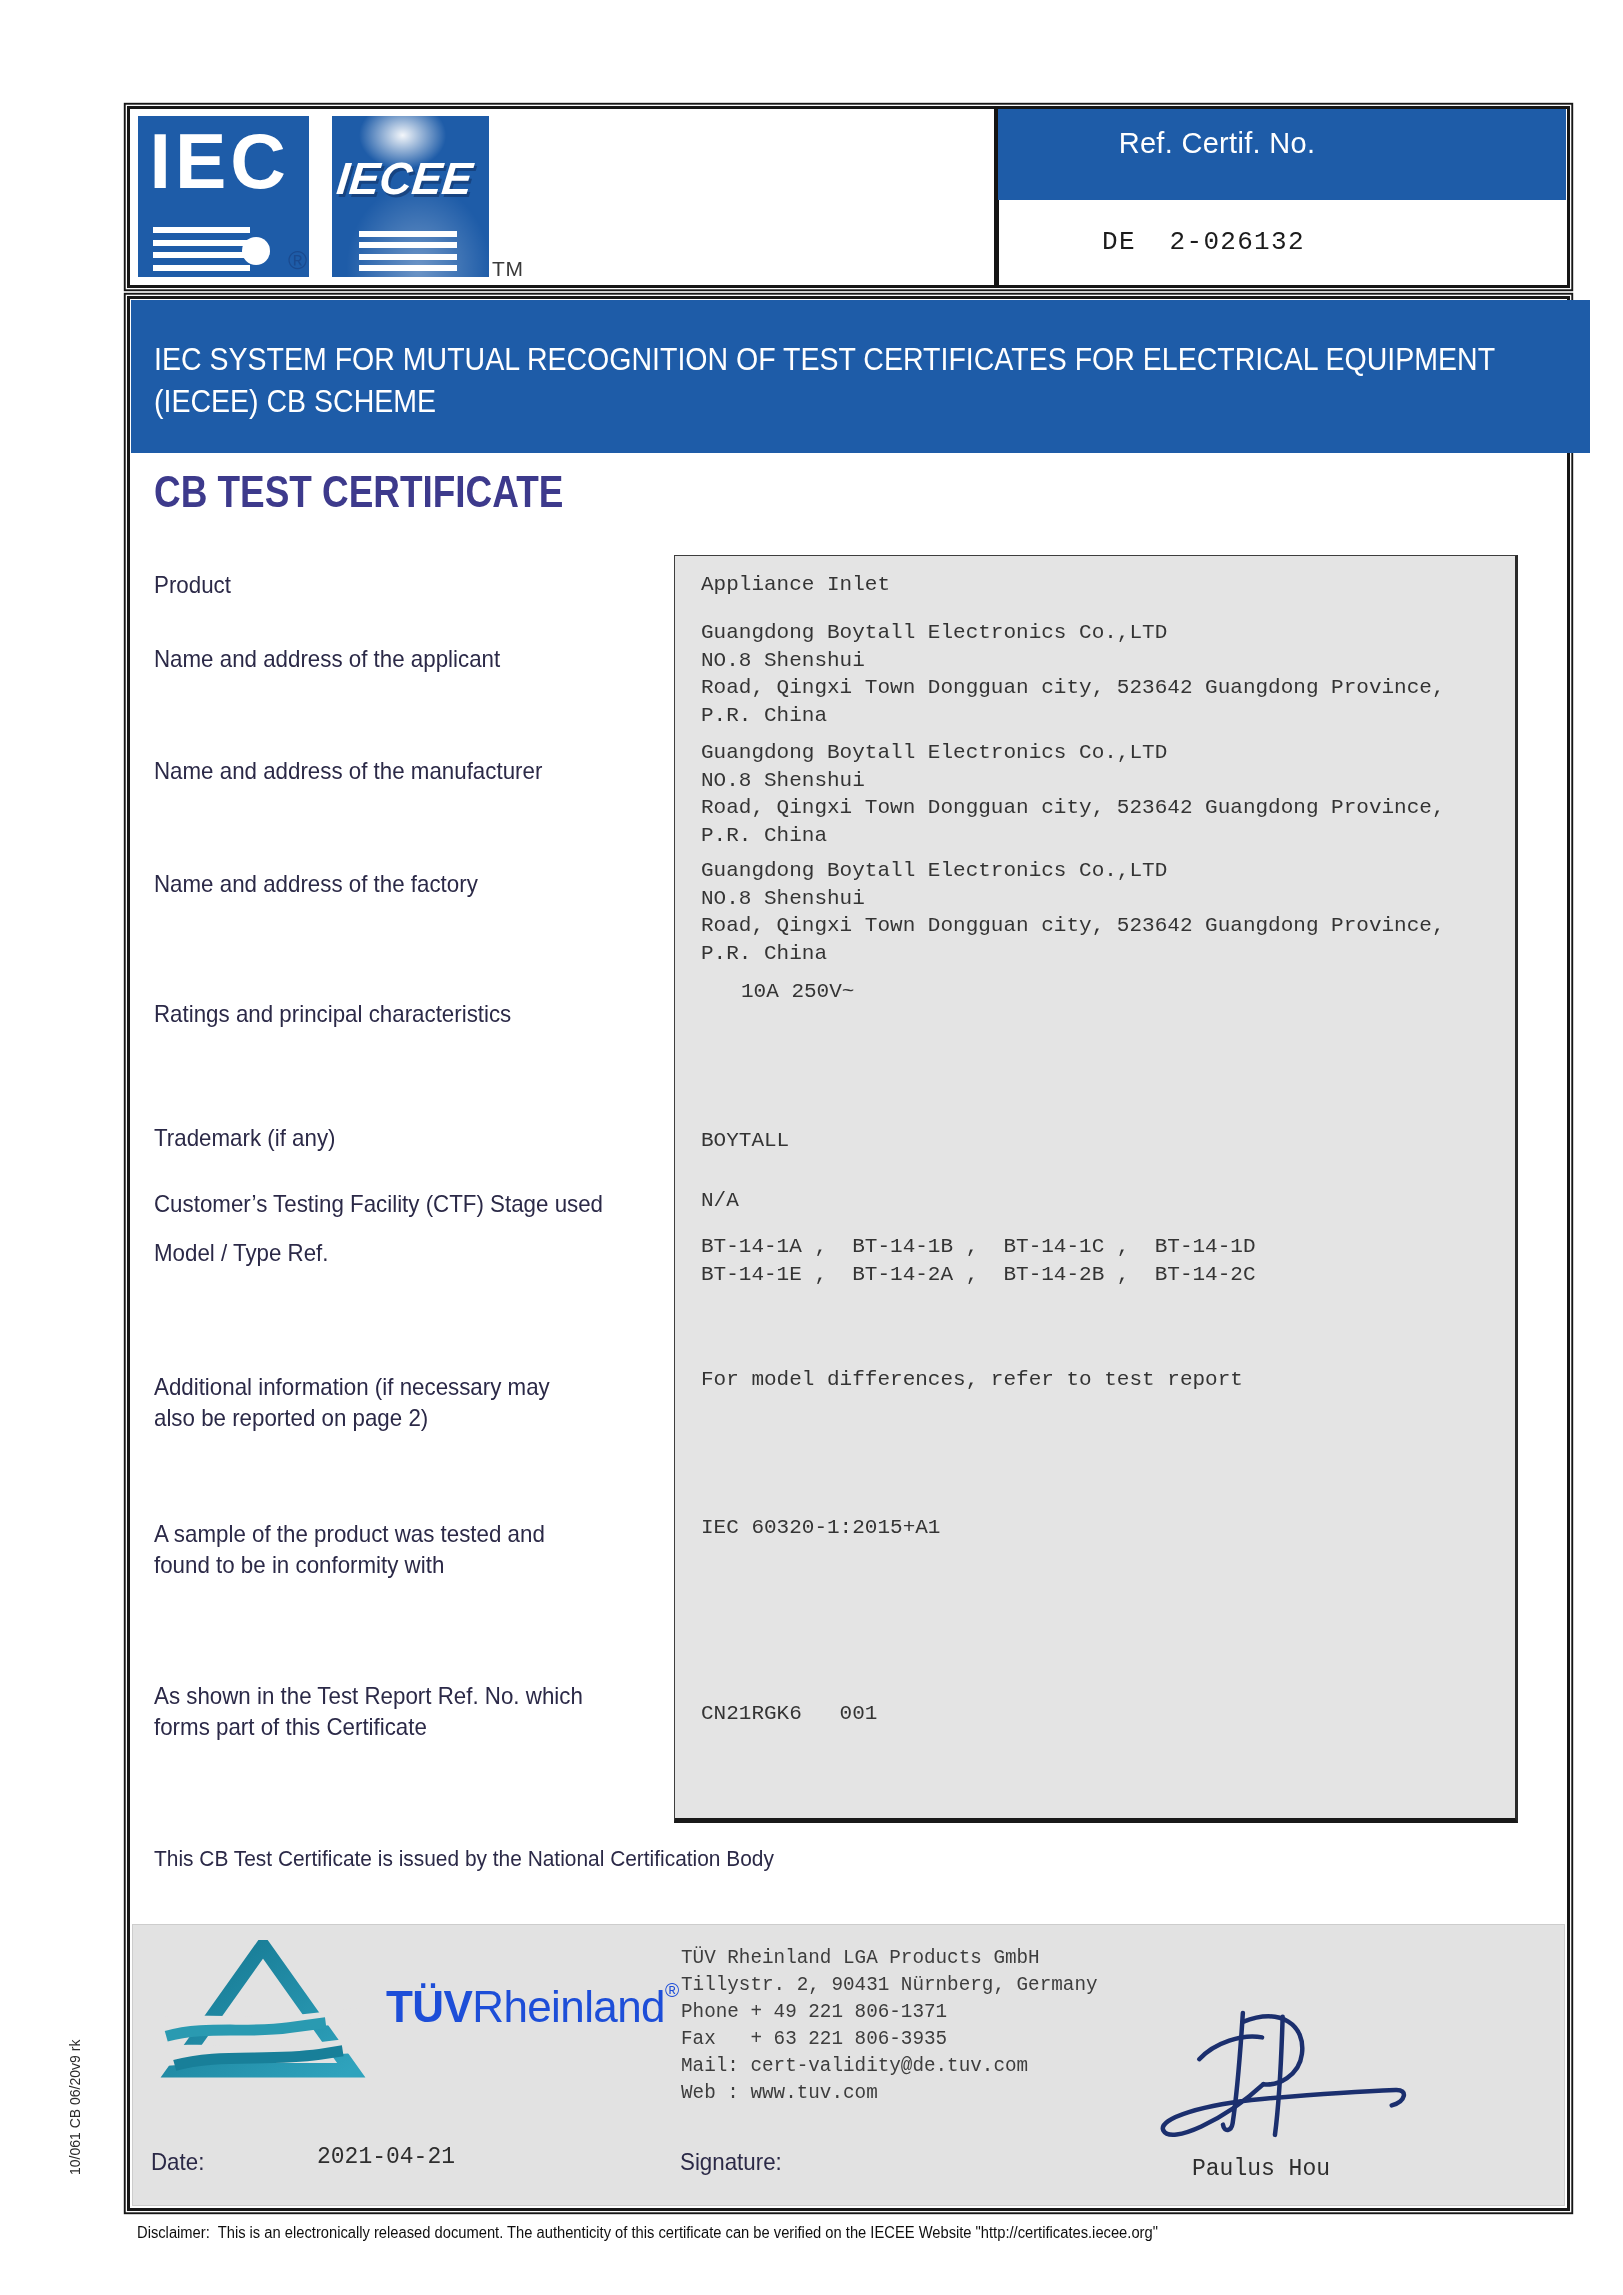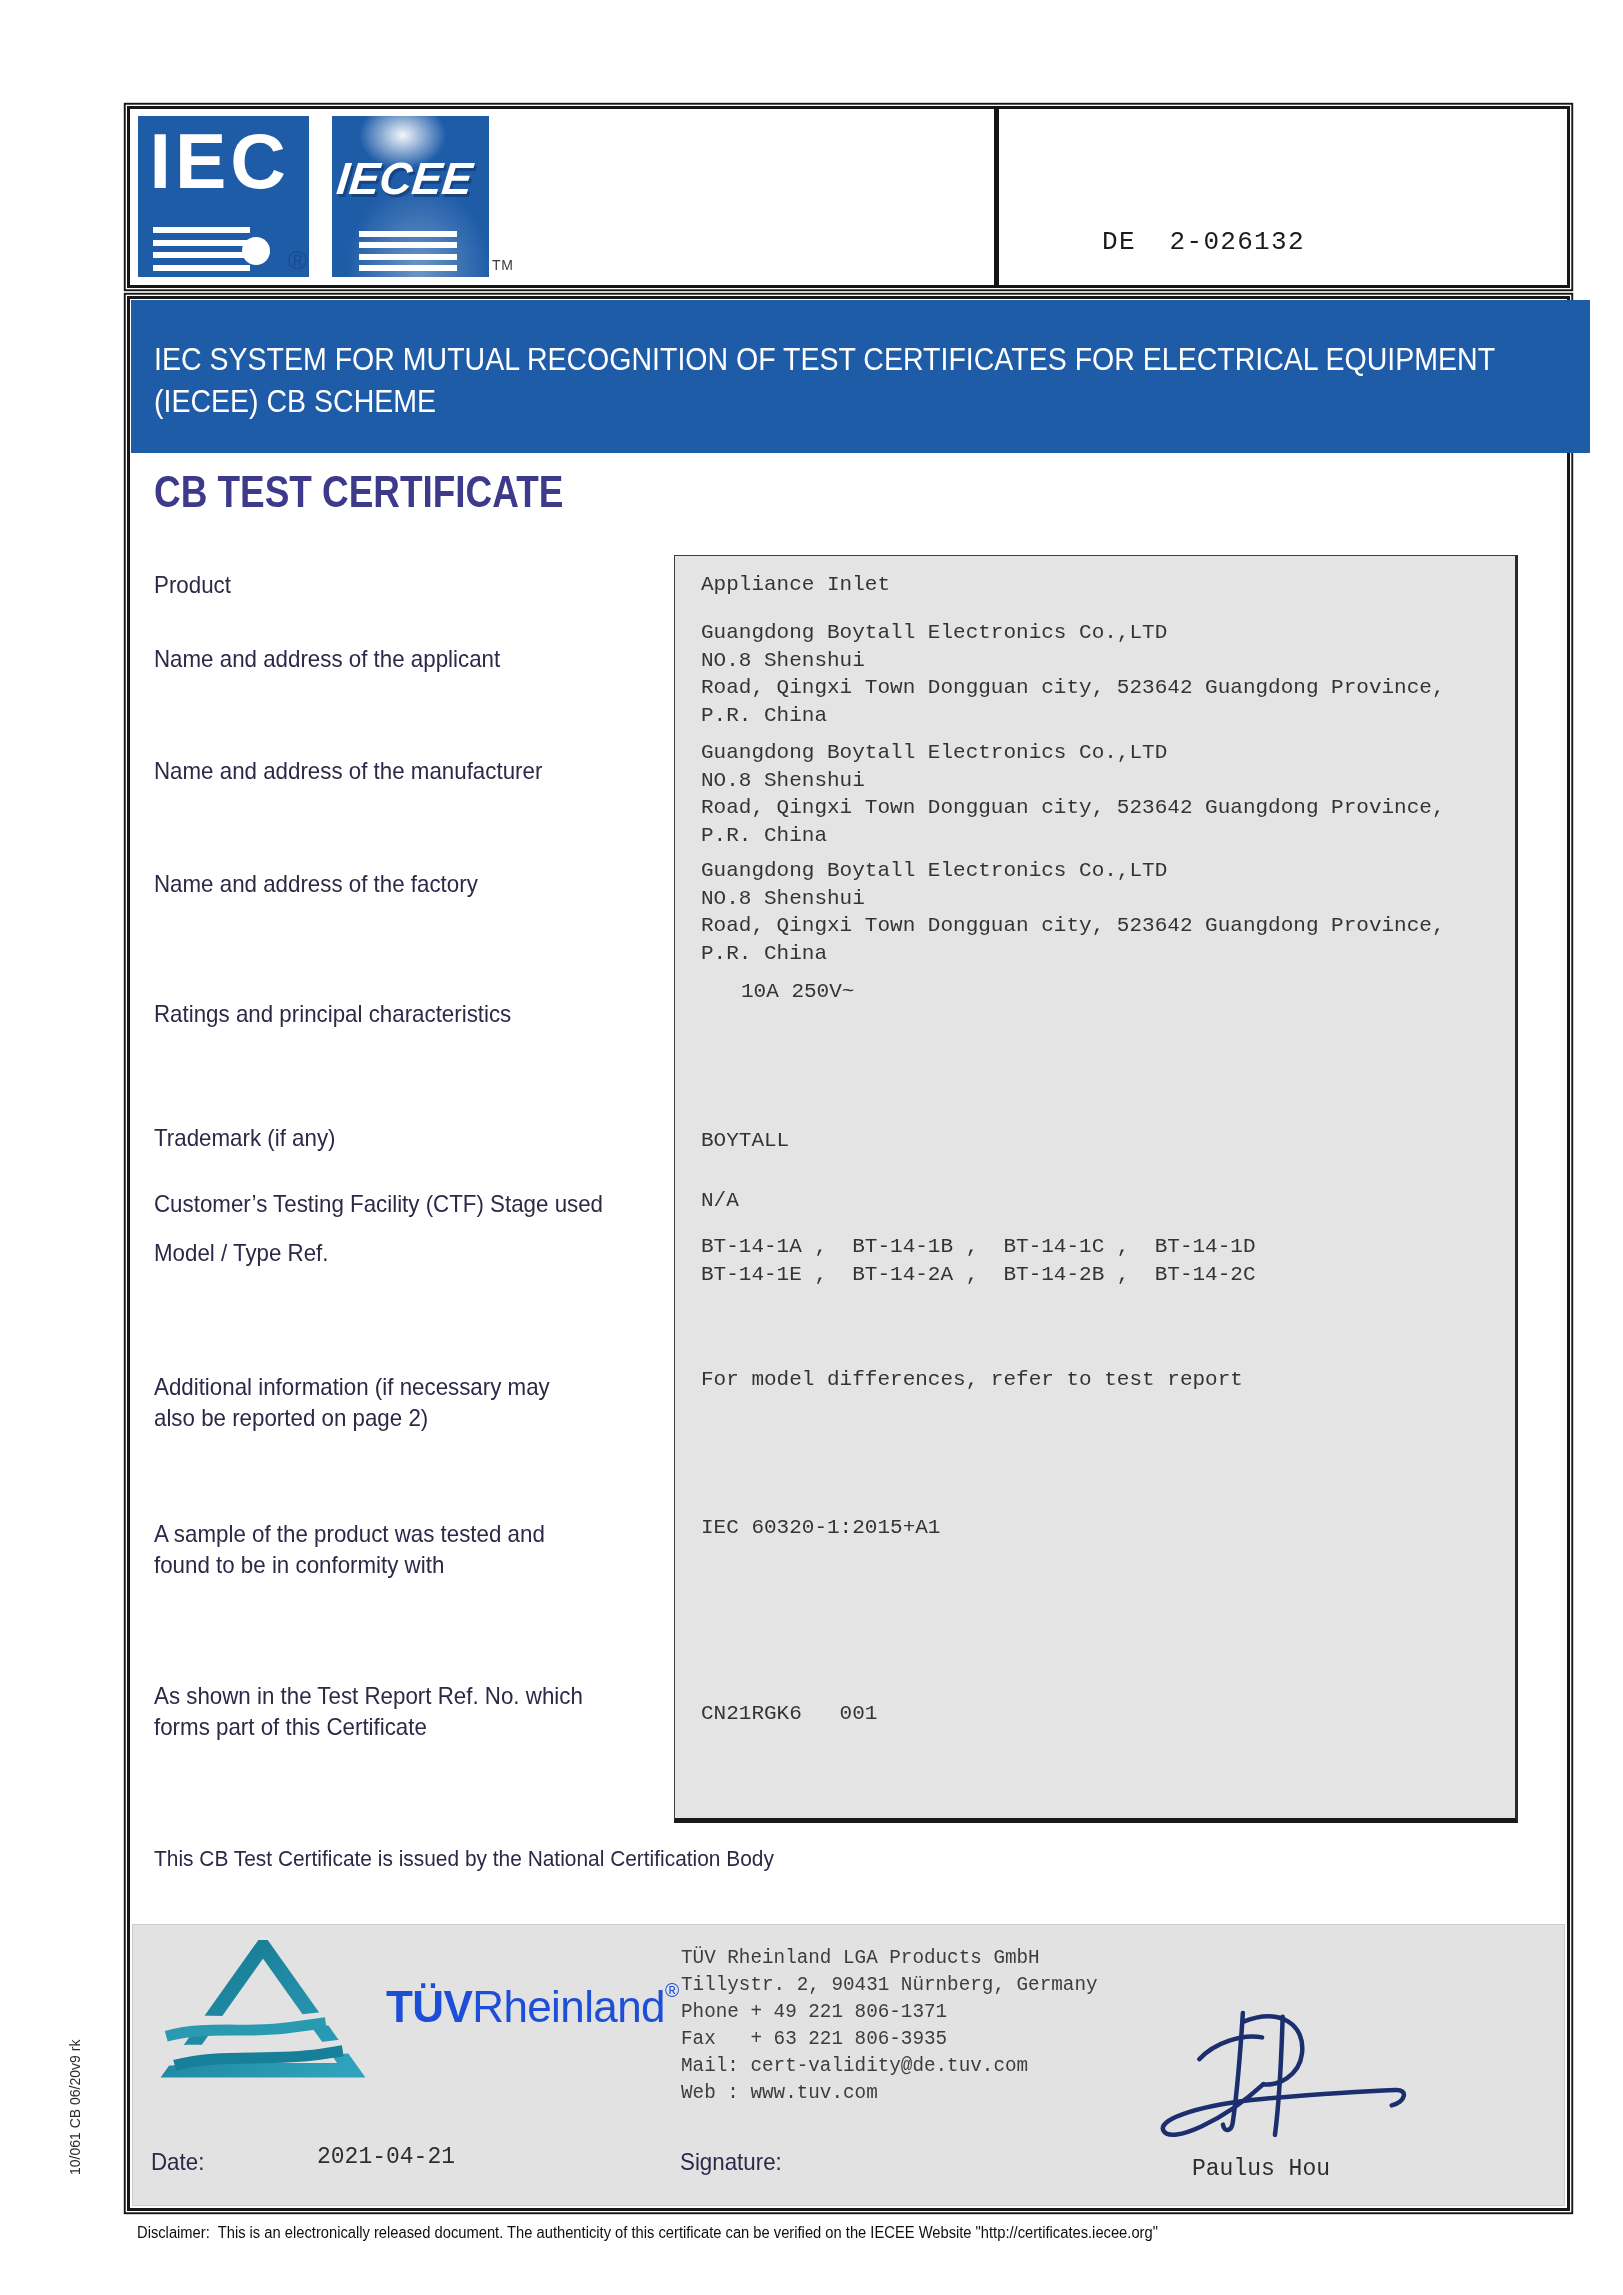--- a/index.html
+++ b/index.html
@@ -26,21 +26,21 @@
                radial-gradient(ellipse 103px 122px at 55% 95%,rgba(255,255,255,.35),rgba(255,255,255,0) 70%),
                #1e5ca8;
   }
   .iecee-text{
     position:absolute;left:5.1px;top:37px;color:#ffffff;font-weight:700;font-style:italic;
     font-size:45px;letter-spacing:0px;transform:skewX(-6deg);
     text-shadow:2.6px 2.6px 0 rgba(16,48,96,.55);
   }
   .iecee-bar{position:absolute;background:#ffffff;height:5.8px;width:98px;left:27px;}
   .reg-mark{font-size:26px;color:#1a4a8f;}
-  .tm-mark{font-size:14px;color:#3a3a3a;letter-spacing:0.6px;}
+  .tm-mark{font-size:21px;color:#3a3a3a;letter-spacing:0.6px;}
   .blue-head{background:#1e5ca8;}
   .ref-label{
     position:absolute;left:0;top:18px;width:438px;text-align:center;
     color:#ffffff;font-size:29px;letter-spacing:0.3px;
   }
   .ref-value{font-family:"Liberation Mono",monospace;font-size:26px;color:#1c1c1c;letter-spacing:1.3px;white-space:pre;}
   
   .banner{background:#1e5ca8;}
   .banner-line{
     position:absolute;left:23px;color:#ffffff;font-size:31px;
@@ -105,20 +105,23 @@
     <span class="iecee-bar" style="top:126px;"></span>
     <span class="iecee-bar" style="top:138px;"></span>
     <span class="iecee-bar" style="top:149px;"></span>
   </div>
 
   <span class="abs reg-mark" style="left:288px;top:245px;">®</span>
   <span class="abs tm-mark" style="left:492px;top:257px;">TM</span>
 
   <div class="abs" style="left:994px;top:106px;width:4.5px;height:182px;background:#141414;"></div>
 
+  <div class="abs blue-head" style="left:998px;top:109px;width:568px;height:91px;">
+    <span class="ref-label">Ref. Certif. No.</span>
+  </div>
   <div class="abs ref-value" style="left:1102px;top:227px;">DE  2-026132</div>
 
   <div class="abs bordered" style="left:127px;top:296px;width:1443px;height:1915px;"></div>
 
   <div class="abs banner" style="left:131px;top:300px;width:1435px;height:153px;padding-left:30px;">
     <span class="banner-line" style="top:42px;">IEC SYSTEM FOR MUTUAL RECOGNITION OF TEST CERTIFICATES FOR ELECTRICAL EQUIPMENT</span>
     <span class="banner-line" style="top:84px;">(IECEE) CB SCHEME</span>
   </div>
 
   <h1 class="abs doc-title" style="left:154px;top:466px;">CB TEST CERTIFICATE</h1>

